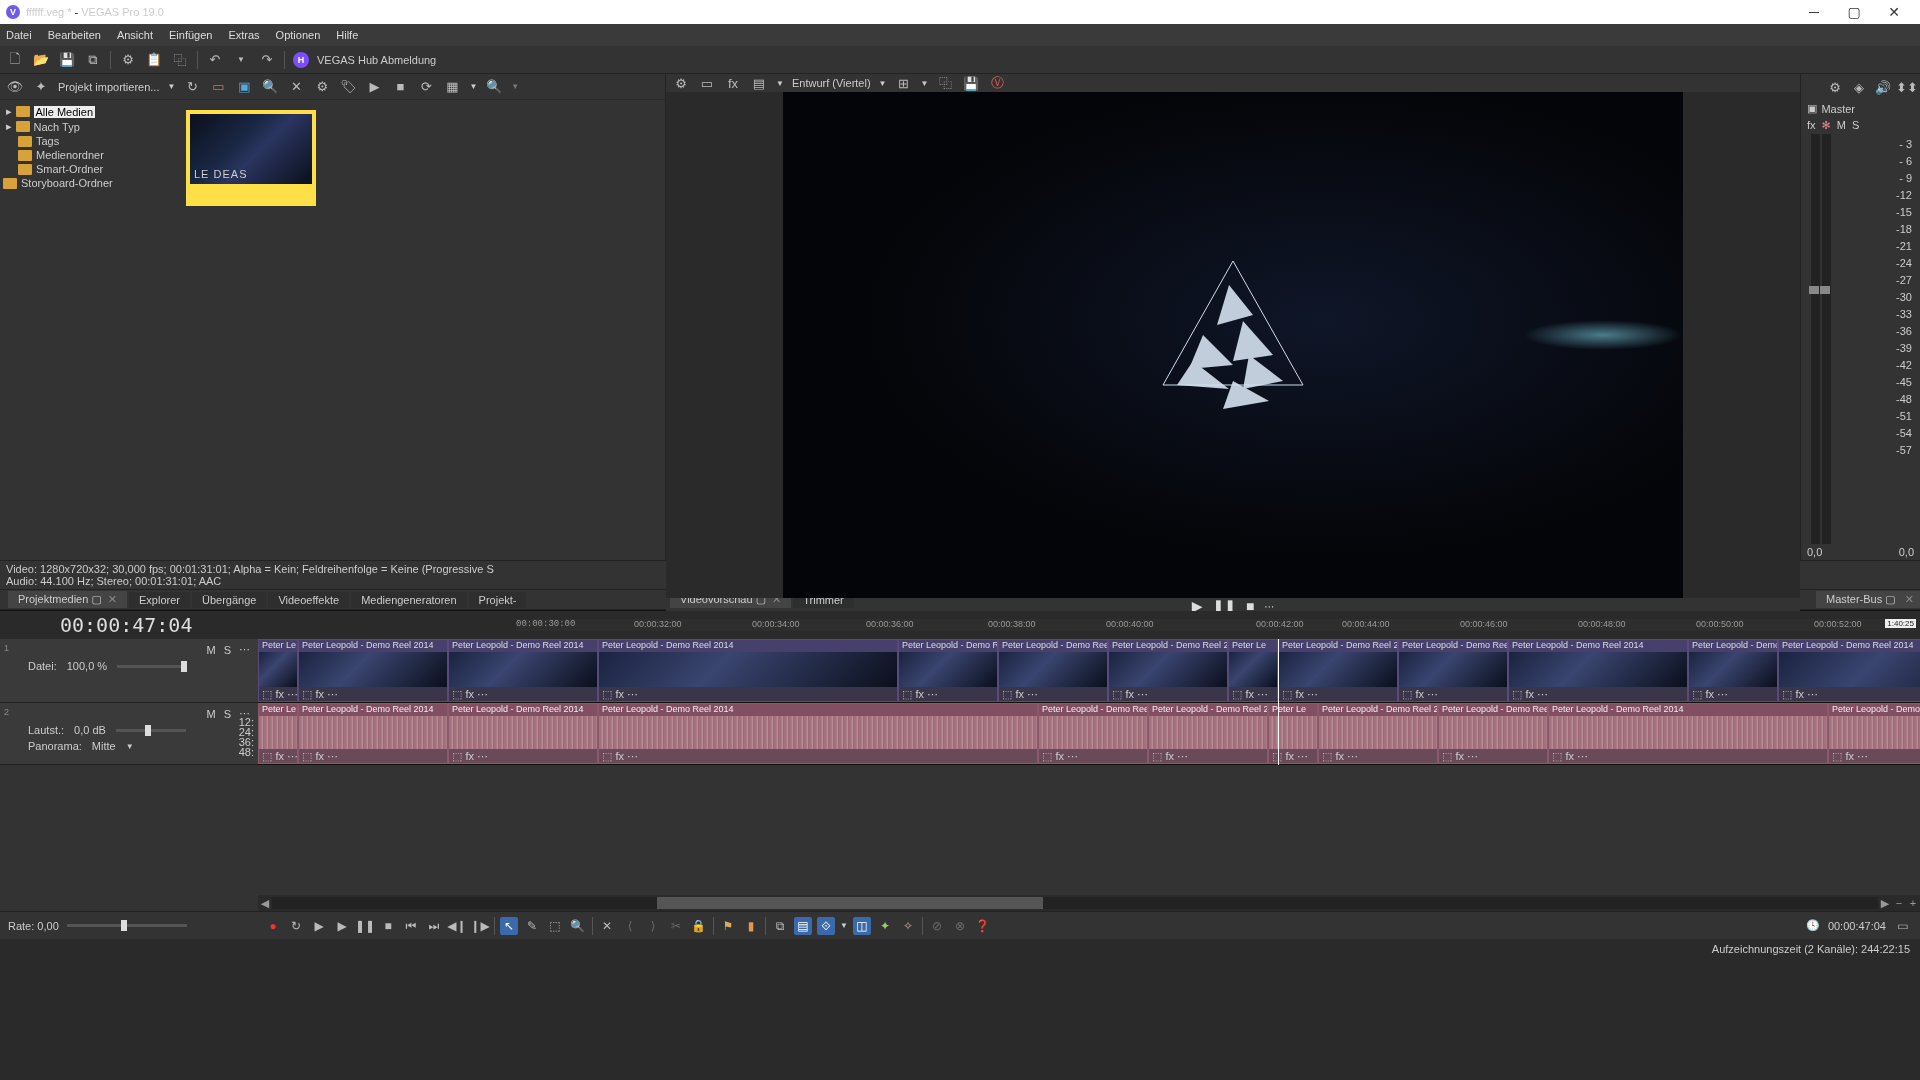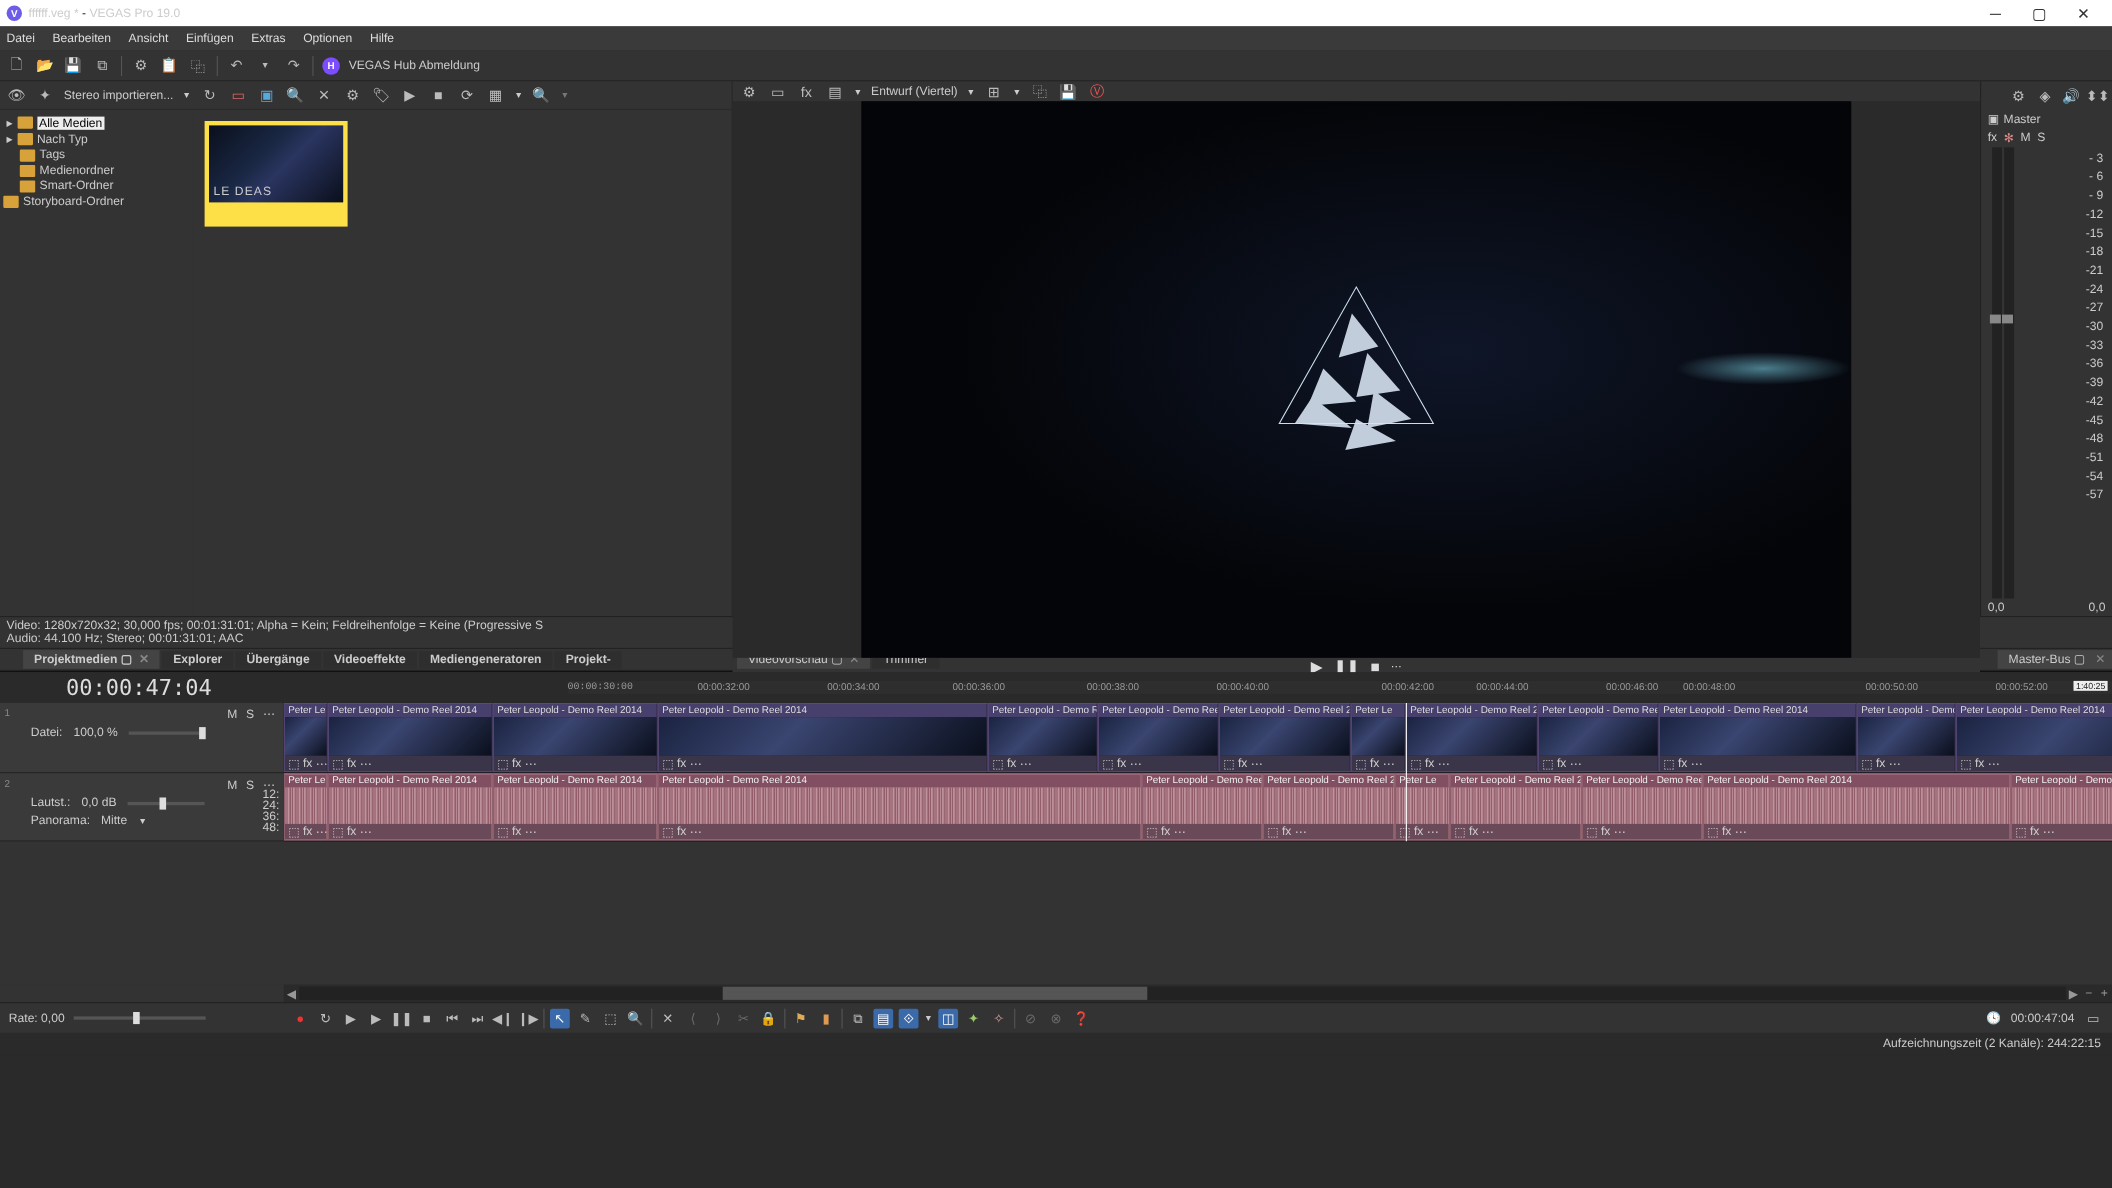--- a/index.html
+++ b/index.html
@@ -41,21 +41,21 @@
 .meter-scale { flex:1; display:flex; flex-direction:column; align-items:flex-end; padding:4px 8px 4px 0; gap:5px; font-size:9px; color:#999; position:relative; }
 .meter-bars { position:absolute; left:10px; top:0; bottom:0; width:20px; display:flex; gap:2px; }
 .meter-bar { flex:1; background:#222; position:relative; }
 .peak-ind { position:absolute; left:8px; top:152px; display:flex; gap:1px; }
 .peak-ind div { width:10px; height:8px; background:#888; }
 .info-strip { height:30px; background:#333; display:flex; font-size:10px; border-top:1px solid #222; border-bottom:1px solid #222; }
 .info-left { width:666px; padding:2px 6px; display:flex; flex-direction:column; justify-content:center; line-height:12px; }
 .info-right { flex:1; padding:2px 6px; display:flex; flex-direction:column; justify-content:center; line-height:12px; }
 .info-right .orange { color:#d88844; }
 .tabs-strip { height:20px; background:#333; display:flex; align-items:center; font-size:10px; border-bottom:1px solid #222; }
-.tabs-left { width:666px; display:flex; gap:2px; align-items:center; padding-left:21px;font-weight:bold; }
+.tabs-left { width:666px; display:flex; gap:2px; align-items:center; padding-left:8px; }
 .tabs-right { flex:1; display:flex; gap:2px; align-items:center; padding-left:4px; }
 .tab { padding:2px 10px; background:#2e2e2e; }
 .tab.active { background:#444; }
 .tab .x { margin-left:6px; color:#888; }
 .timeline-area { background:#333; display:flex; flex-direction:column; border-top:1px solid #111; }
 .time-display { height:28px; background:#2a2a2a; display:flex; align-items:center; }
 .time-display .big { font-size:20px; color:#ddd; font-family:Consolas,monospace; padding-left:60px; width:258px; }
 .ruler-strip { height:12px; background:#2e2e2e; display:flex; position:relative; margin-left:258px; }
 .ruler-tick { position:absolute; top:0; font-size:9px; color:#999; }
 .cursor-flag { position:absolute; right:4px; top:0; background:#eee; color:#222; font-size:8px; padding:0 2px; }
@@ -132,21 +132,21 @@
   <div class="hub-badge">H</div>
   <span>VEGAS Hub Abmeldung</span>
 </div>
 
 <div class="row2">
 
   <div class="left-pane">
     <div class="left-toolbar">
       <div class="tbtn">👁</div>
       <div class="tbtn">✦</div>
-      <span>Stereo importieren...</span>
+      <span>Projekt importieren...</span>
       <span style="font-size:8px">▼</span>
       <div class="tbtn">↻</div>
       <div class="tbtn" style="color:#d66">▭</div>
       <div class="tbtn" style="color:#5ad">▣</div>
       <div class="tbtn">🔍</div>
       <div class="tbtn">✕</div>
       <div class="tbtn">⚙</div>
       <div class="tbtn">🏷</div>
       <div class="tbtn">▶</div>
       <div class="tbtn">■</div>
@@ -321,21 +321,21 @@
       <div class="cursor-flag">1:40:25</div>
     <div class="ruler-tick" style="left: 0px; font-family: Liberation Mono, monospace;">00:00:30:00</div>
         <div class="ruler-tick" style="left: 118px;">00:00:32:00</div>
         <div class="ruler-tick" style="left: 236px;">00:00:34:00</div>
         <div class="ruler-tick" style="left: 350px;">00:00:36:00</div>
         <div class="ruler-tick" style="left: 472px;">00:00:38:00</div>
         <div class="ruler-tick" style="left: 590px;">00:00:40:00</div>
         <div class="ruler-tick" style="left: 740px;">00:00:42:00</div>
         <div class="ruler-tick" style="left: 826px;">00:00:44:00</div>
         <div class="ruler-tick" style="left: 944px;">00:00:46:00</div>
-        <div class="ruler-tick" style="left: 1014px; text-align: center;">00:00:48:00</div>
+        <div class="ruler-tick" style="left: 1062px; text-align: center;">00:00:48:00</div>
         <div class="ruler-tick" style="left: 1180px;">00:00:50:00</div>
         <div class="ruler-tick" style="left: 1298px;">00:00:52:00</div>
       </div>
   </div>
   <div class="tracks">
     <div class="track-headers">
       <div class="track-head v" style="position:relative">
         <span class="th-num">1</span>
         <div class="th-row">
           <span>M</span>

